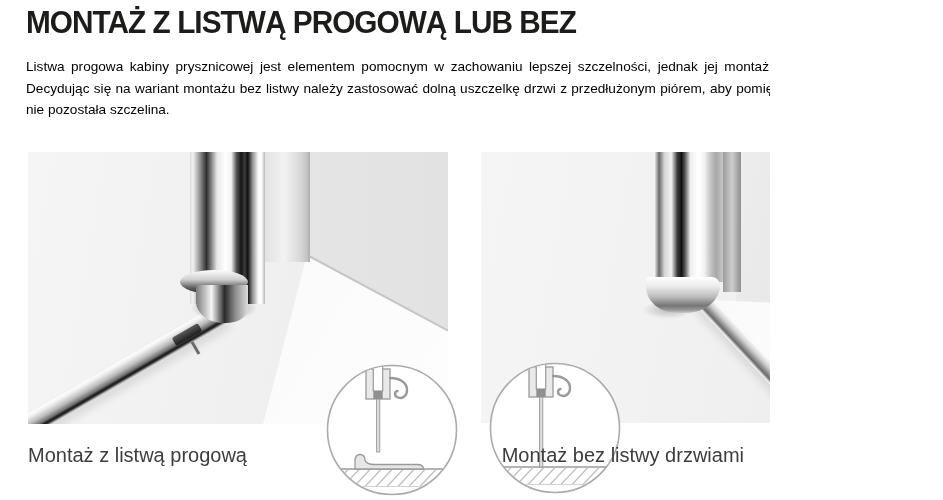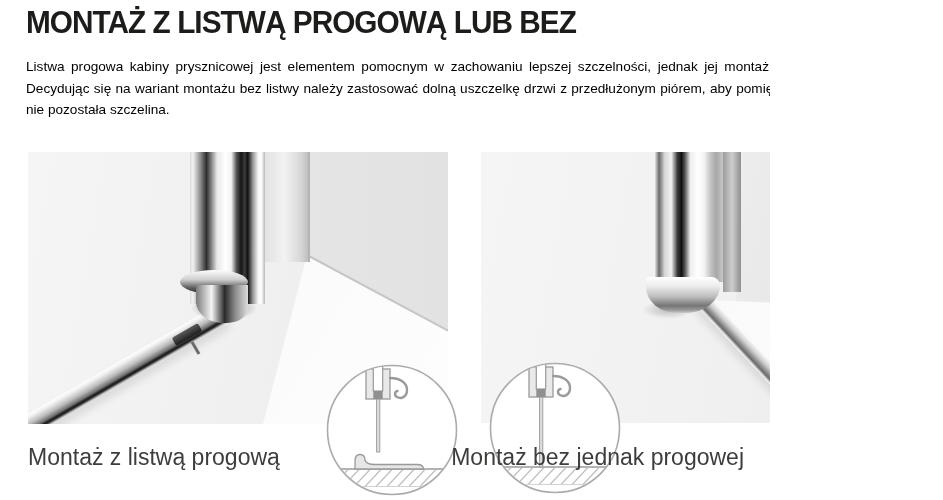--- a/index.html
+++ b/index.html
@@ -11,21 +11,21 @@
   .title{
     position:absolute;left:26px;top:5px;margin:0;
     font-size:31px;font-weight:bold;letter-spacing:-1px;color:#1c1c1b;
     transform:scaleX(.96);transform-origin:left center;white-space:nowrap;
   }
   .intro{
     position:absolute;left:26px;top:56px;width:891px;margin:0;
     font-size:13.6px;line-height:21.5px;color:#000000;text-align:justify;
   }
   .caption{
-    position:absolute;top:444px;margin:0;font-size:23px;color:#3d3d3c;
+    position:absolute;top:444px;margin:0;font-size:20px;color:#3d3d3c;
   }
   .caption.left{left:28px;}
   .caption.right{right:26px;text-align:right;}
   
   .photo{position:absolute;top:152px;overflow:hidden;background:#f2f2f2;}
   .photo-left{left:28px;width:420px;height:272px;}
   .photo-right{left:481px;width:436px;height:271px;}
   .photo *{position:absolute;}
   
   .lp-base{inset:0;background:linear-gradient(100deg,#f5f5f5 0%,#f0f0f0 55%,#ebebeb 100%);}
@@ -174,15 +174,15 @@
       </g>
       <line x1="2" y1="123.5" x2="132" y2="123.5" stroke="#d2d2d2" stroke-width="1"></line>
       <rect x="51.6" y="34" width="3.2" height="72" fill="#dcdcdc" stroke-width="0.9"></rect>
       <rect x="41" y="6" width="24" height="30" fill="#e9e9e9" stroke-width="1.3"></rect>
       <rect x="48.3" y="-4" width="9.4" height="32" fill="#ffffff" stroke-width="1.2"></rect>
       <rect x="48.3" y="28" width="9.4" height="8" fill="#909090" stroke="none"></rect>
       <path d="M65 15 C75 15 82 19.5 82 27 C82 33.5 76.5 36.5 72 34 C69 32.2 69.5 28.5 72.5 28" stroke-width="2.4" stroke-linecap="round"></path>
     </g>
   </svg>
 
-  <p class="caption right">Montaż bez jednak progowej</p>
+  <p class="caption right">Montaż bez listwy drzwiami</p>
 
 </div>
 
 </body></html>

